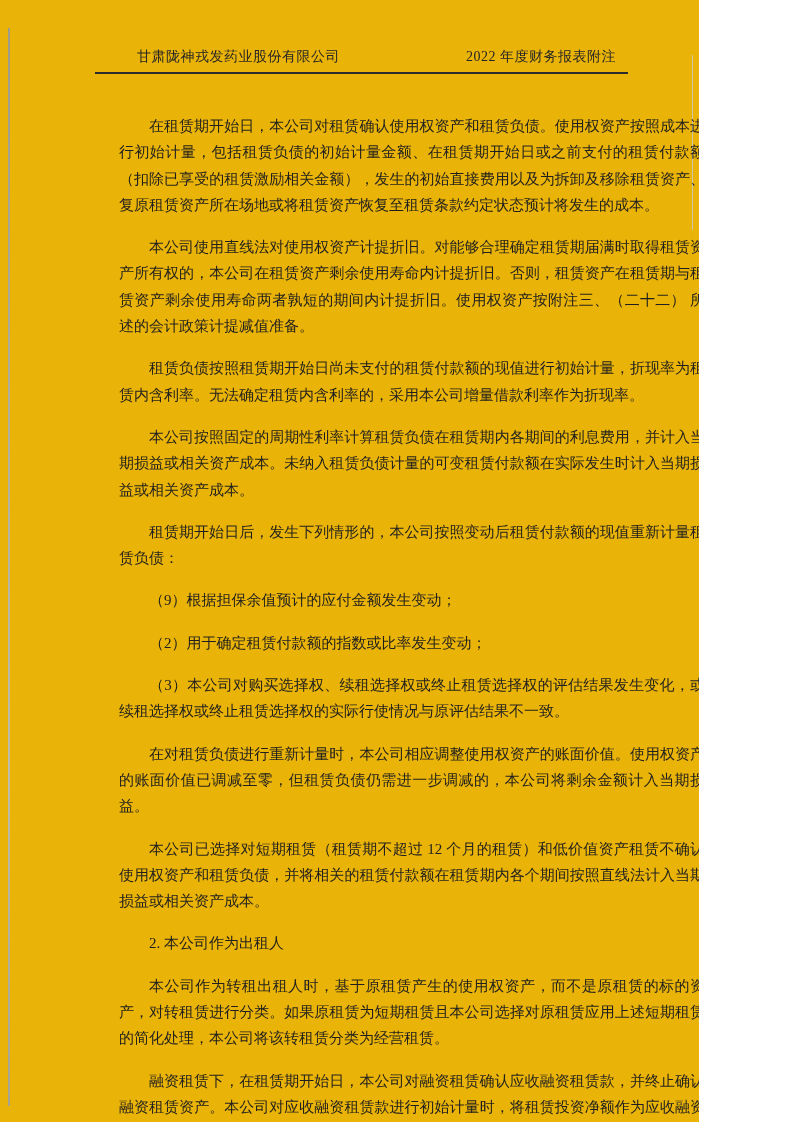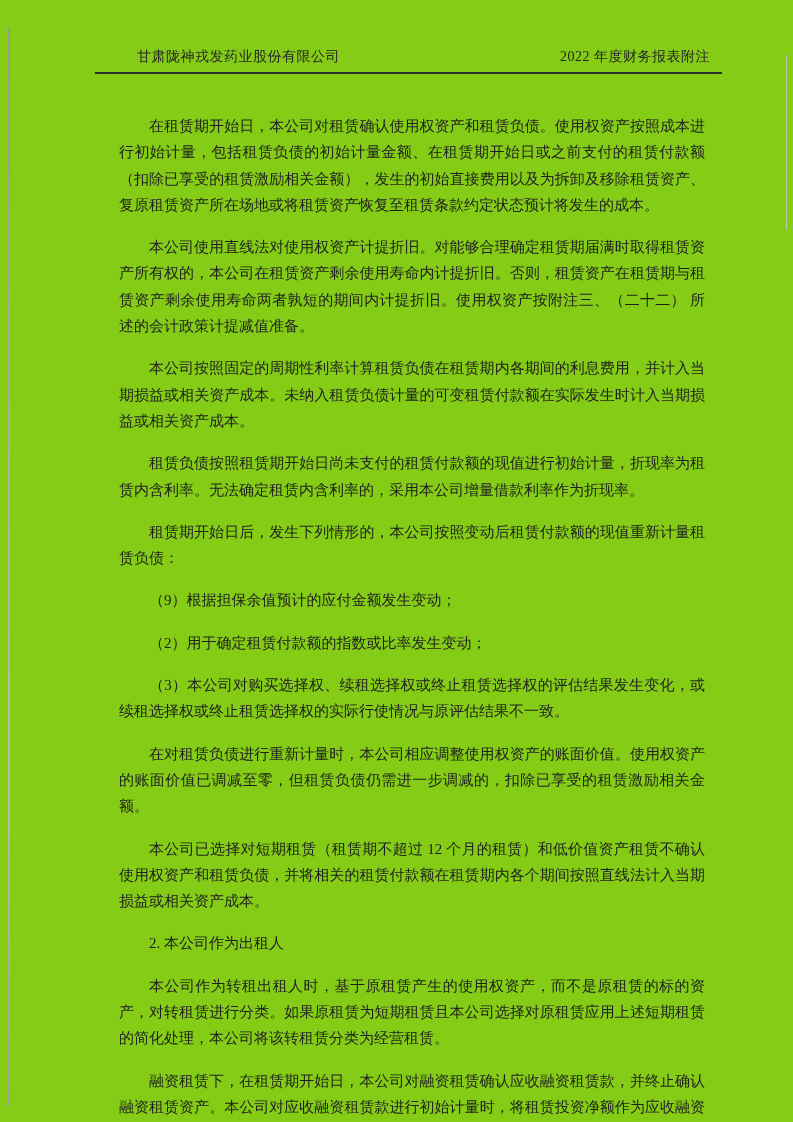--- a/index.html
+++ b/index.html
@@ -2,23 +2,23 @@
 <html><head>
 <meta charset="utf-8">
 <style>
   html, body {
     margin: 0;
     padding: 0;
     background: #ffffff;
   }
   .page {
     position: relative;
-    width: 793px;
+    width: 699px;
     height: 1122px;
-    background: #84cc16;
+    background: #eab308;
     font-family: "Liberation Serif", "DejaVu Serif", serif;
     color: #1f1f1f;
     overflow: hidden;
     box-sizing: border-box;
   }
   
   .scan-line-left {
     position: absolute;
     left: 8px;
     top: 28px;
@@ -90,26 +90,26 @@
   <div class="scan-line-right"></div>
 
   <header class="header">
     <span class="company">甘肃陇神戎发药业股份有限公司</span>
     <span class="title">2022 年度财务报表附注</span>
   </header>
 
   <main class="content">
     <p>在租赁期开始日，本公司对租赁确认使用权资产和租赁负债。使用权资产按照成本进行初始计量，包括租赁负债的初始计量金额、在租赁期开始日或之前支付的租赁付款额（扣除已享受的租赁激励相关金额），发生的初始直接费用以及为拆卸及移除租赁资产、复原租赁资产所在场地或将租赁资产恢复至租赁条款约定状态预计将发生的成本。</p>
     <p>本公司使用直线法对使用权资产计提折旧。对能够合理确定租赁期届满时取得租赁资产所有权的，本公司在租赁资产剩余使用寿命内计提折旧。否则，租赁资产在租赁期与租赁资产剩余使用寿命两者孰短的期间内计提折旧。使用权资产按附注三、（二十二） 所述的会计政策计提减值准备。</p>
+    <p>租赁负债按照租赁期开始日尚未支付的租赁付款额的现值进行初始计量，折现率为租赁内含利率。无法确定租赁内含利率的，采用本公司增量借款利率作为折现率。</p>
     <p>本公司按照固定的周期性利率计算租赁负债在租赁期内各期间的利息费用，并计入当期损益或相关资产成本。未纳入租赁负债计量的可变租赁付款额在实际发生时计入当期损益或相关资产成本。</p>
-    <p>租赁负债按照租赁期开始日尚未支付的租赁付款额的现值进行初始计量，折现率为租赁内含利率。无法确定租赁内含利率的，采用本公司增量借款利率作为折现率。</p>
     <p>租赁期开始日后，发生下列情形的，本公司按照变动后租赁付款额的现值重新计量租赁负债：</p>
     <p>（9）根据担保余值预计的应付金额发生变动；</p>
     <p>（2）用于确定租赁付款额的指数或比率发生变动；</p>
     <p>（3）本公司对购买选择权、续租选择权或终止租赁选择权的评估结果发生变化，或续租选择权或终止租赁选择权的实际行使情况与原评估结果不一致。</p>
-    <p>在对租赁负债进行重新计量时，本公司相应调整使用权资产的账面价值。使用权资产的账面价值已调减至零，但租赁负债仍需进一步调减的，扣除已享受的租赁激励相关金额。</p>
+    <p>在对租赁负债进行重新计量时，本公司相应调整使用权资产的账面价值。使用权资产的账面价值已调减至零，但租赁负债仍需进一步调减的，本公司将剩余金额计入当期损益。</p>
     <p>本公司已选择对短期租赁（租赁期不超过 12 个月的租赁）和低价值资产租赁不确认使用权资产和租赁负债，并将相关的租赁付款额在租赁期内各个期间按照直线法计入当期损益或相关资产成本。</p>
     <p>2. 本公司作为出租人</p>
     <p>本公司作为转租出租人时，基于原租赁产生的使用权资产，而不是原租赁的标的资产，对转租赁进行分类。如果原租赁为短期租赁且本公司选择对原租赁应用上述短期租赁的简化处理，本公司将该转租赁分类为经营租赁。</p>
     <p>融资租赁下，在租赁期开始日，本公司对融资租赁确认应收融资租赁款，并终止确认融资租赁资产。本公司对应收融资租赁款进行初始计量时，将租赁投资净额作为应收融资租赁款的</p>
   </main>
 
 </div>
 
 </body></html>

